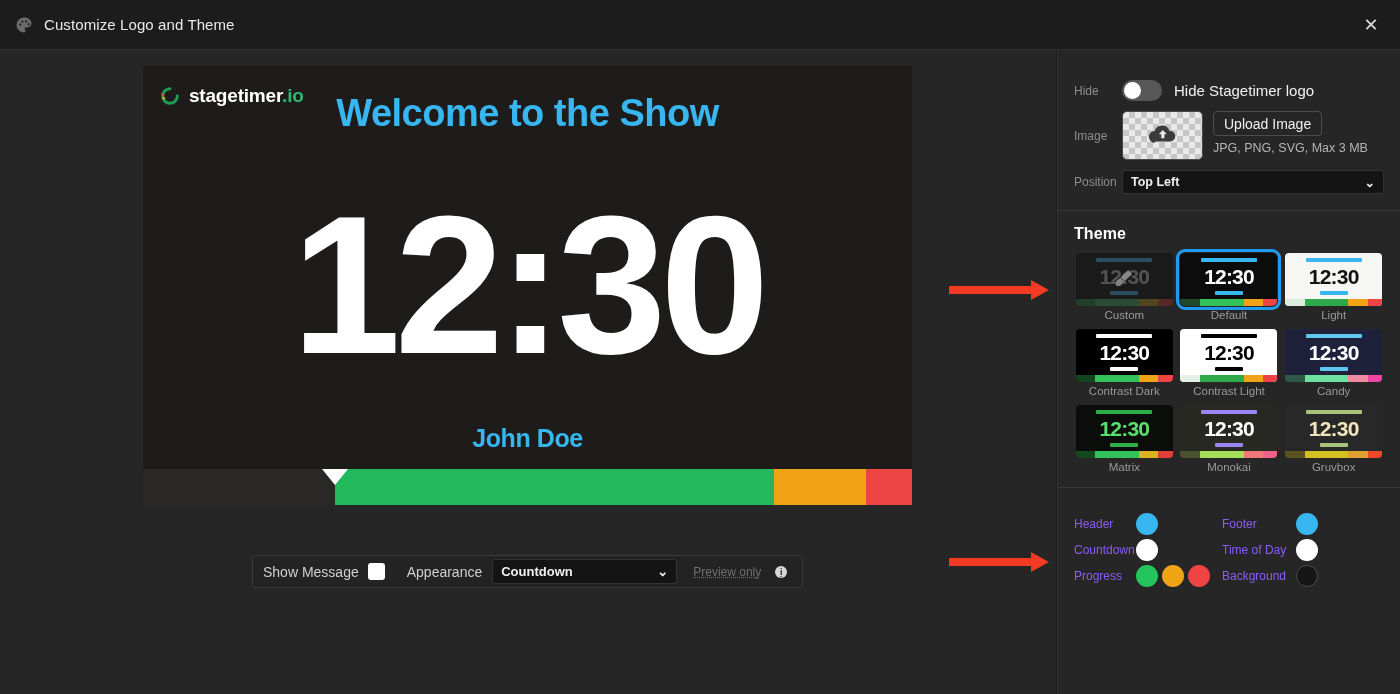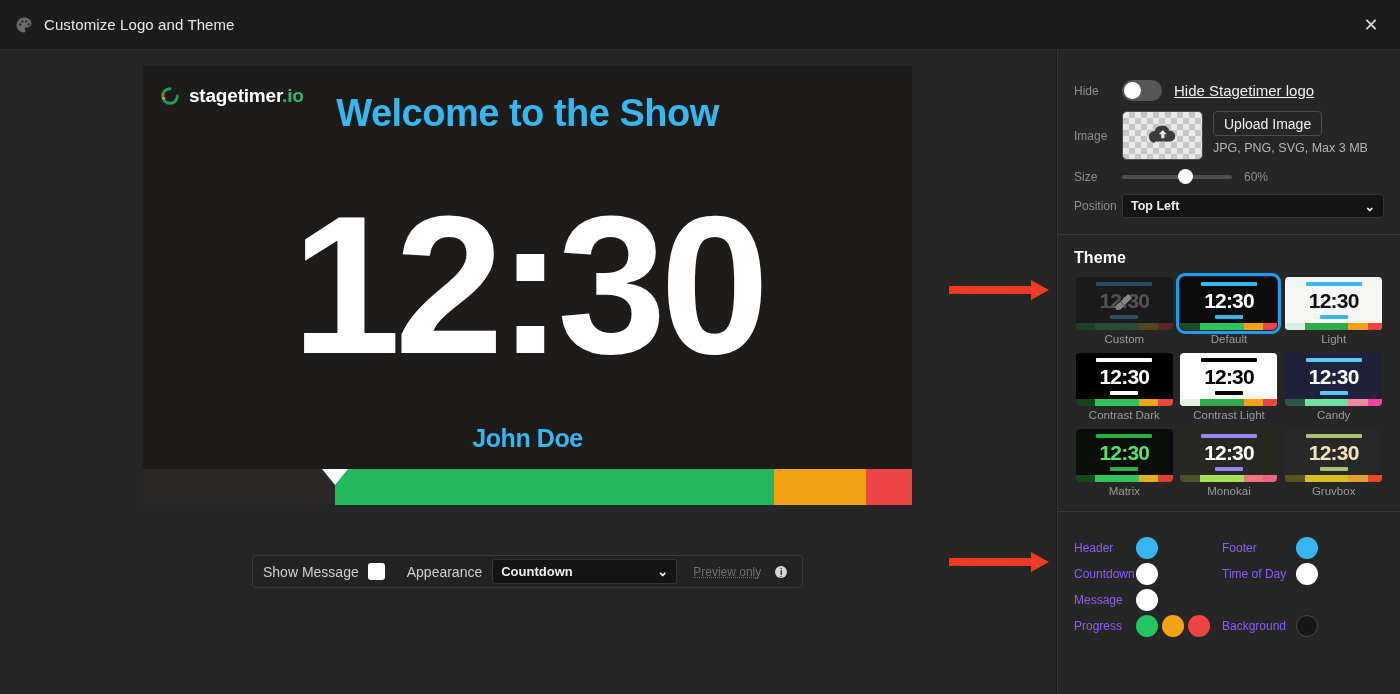--- a/index.html
+++ b/index.html
@@ -131,21 +131,21 @@
   }
 
   .toggle {
     width: 40px; height: 21px; border-radius: 11px; background: #575757;
     position: relative; cursor: pointer; flex: none;
   }
   .toggle .knob {
     position: absolute; left: 2px; top: 2px; width: 17px; height: 17px;
     border-radius: 50%; background: #ffffff;
   }
-  .toggle-text { margin-left: 12px; color: #f0f0f0; font-size: 15px; text-decoration: underline; }
+  .toggle-text { margin-left: 12px; color: #f0f0f0; font-size: 15px; }
 
   .thumb {
     width: 81px; height: 49px; border-radius: 5px; flex: none;
     border: 1px solid #4a4a4a; overflow: hidden; position: relative;
     background-color: #e9e9e9;
     background-image:
       linear-gradient(45deg, #c6c6c6 25%, transparent 25%, transparent 75%, #c6c6c6 75%),
       linear-gradient(45deg, #c6c6c6 25%, transparent 25%, transparent 75%, #c6c6c6 75%);
     background-size: 12px 12px;
     background-position: 0 0, 6px 6px;
@@ -320,27 +320,20 @@
             <path d="M17.8 9.8l4.3 4.6h-2.6v4.3h-3.4v-4.3h-2.6z" fill="#e9e9e9"></path>
           </svg>
         </span>
       </div>
       <div class="upload-col">
         <div class="upload-btn">Upload Image</div>
         <div class="upload-hint">JPG, PNG, SVG, Max 3 MB</div>
       </div>
     </div>
 
-    <div class="row" style="margin-top:10px;">
-      <div class="row-label">Size</div>
-      <div class="slider-track">
-        <div class="slider-knob"></div>
-      </div>
-      <div class="slider-value">60%</div>
-    </div>
 
     <div class="row" style="margin-top:10px; padding-bottom:16px;">
       <div class="row-label">Position</div>
       <div class="select-box">
         <span>Top Left</span>
         <span class="chev">⌄</span>
       </div>
     </div>
   </div>
 
@@ -509,29 +502,20 @@
           </div>
           <div class="col-right">
             <div class="color-label right">Time of Day</div>
             <div class="swatches">
               <div class="swatch" style="background: rgb(255, 255, 255);"></div>
             </div>
           </div>
         </div>
         <div class="color-row">
           <div class="col-left">
-            <div class="color-label">Message</div>
-            <div class="swatches">
-              <div class="swatch" style="background: rgb(255, 255, 255);"></div>
-            </div>
-          </div>
-          <div class="col-right"></div>
-        </div>
-        <div class="color-row">
-          <div class="col-left">
             <div class="color-label">Progress</div>
             <div class="swatches">
               <div class="swatch" style="background: rgb(34, 197, 94);"></div>
               <div class="swatch" style="background: rgb(240, 163, 21);"></div>
               <div class="swatch" style="background: rgb(239, 68, 68);"></div>
             </div>
           </div>
           <div class="col-right">
             <div class="color-label right">Background</div>
             <div class="swatches">

